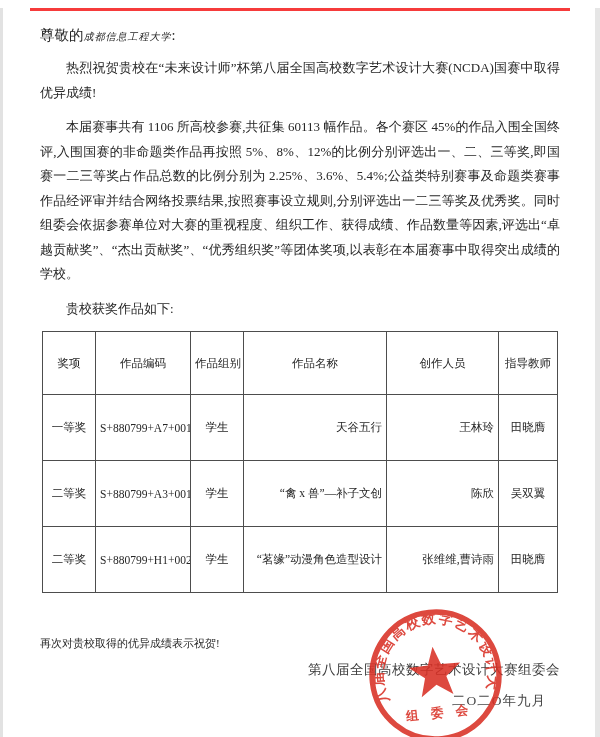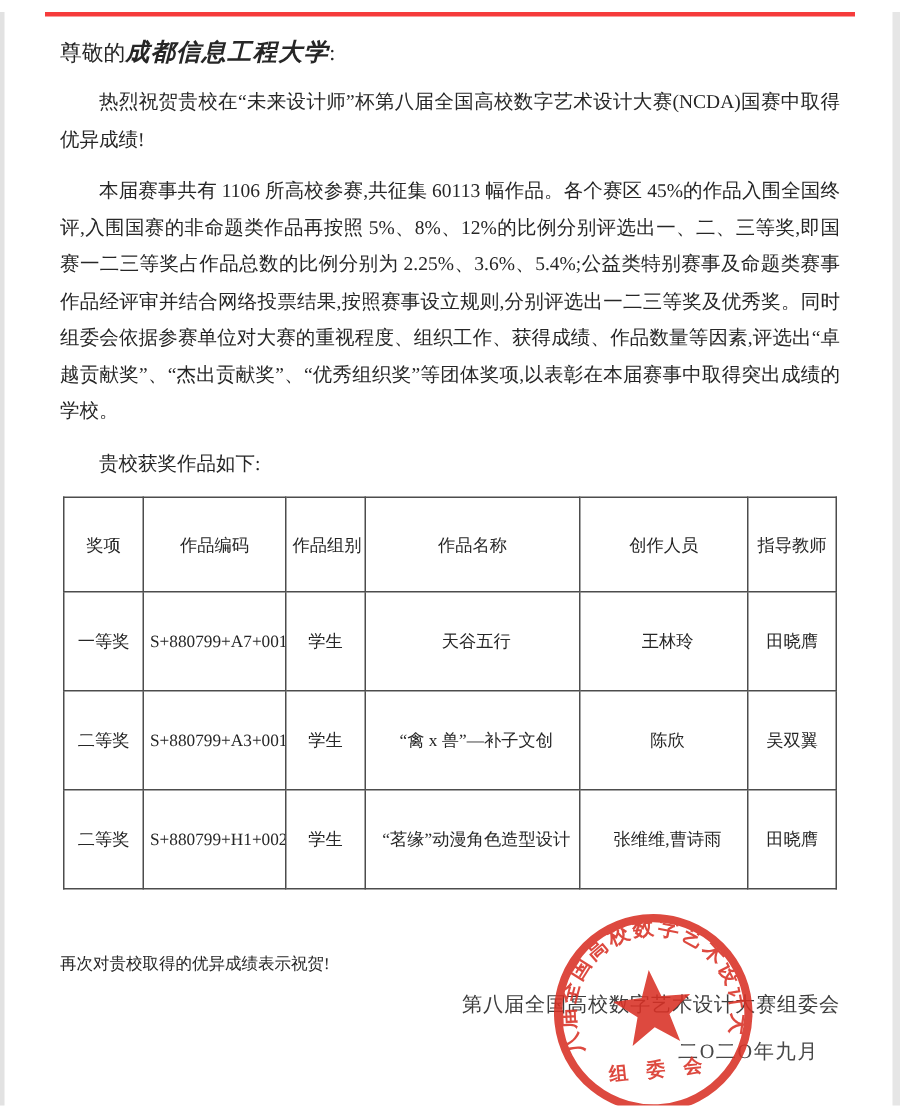--- a/index.html
+++ b/index.html
@@ -20,41 +20,41 @@
     color:#e60000;font-weight:bold;font-size:23px;line-height:30px;
   }
   .title2{
     margin:4px 40px 0;text-align:center;
     color:#e60000;font-weight:bold;font-size:21px;line-height:28px;
     letter-spacing:12px;text-indent:12px;
   }
   .red-rule{margin:8px 30px 0;height:3px;background:#f63b3b;}
 
   .greeting{margin:14px 40px 0;font-size:14.5px;line-height:21px;}
-  .greeting .school{font-weight:bold;font-style:italic;font-size:16px;letter-spacing:1px;}
+  .greeting .school{font-weight:normal;font-style:italic;font-size:10px;letter-spacing:1px;}
 
   .para{
     margin:10px 40px;font-size:13px;line-height:24.5px;
     text-align:justify;text-indent:2em;
   }
   .para1{margin-top:9px;}
   .para2{margin-top:5px;}
   .table-intro{margin-top:4px;}
 
   table.awards{
     margin:9px 0 0 42px;border-collapse:collapse;table-layout:fixed;
     width:515px;font-size:11.5px;color:#262626;
   }
   table.awards th,table.awards td{
     border:1px solid #4d4d4d;padding:12px 4px;
     overflow:hidden;white-space:nowrap;
   }
   table.awards th{font-weight:normal;text-align:center;height:38px;}
   table.awards td{height:41px;text-align:center;}
-  table.awards td.col3,table.awards td.col4{text-align:center;padding-left:9px;}
+  table.awards td.col3,table.awards td.col4{text-align:right;padding-left:9px;}
 
   .closing{margin:40px 40px 0;font-size:11px;line-height:20px;}
 
   .signature{
     position:absolute;top:653px;left:300px;width:260px;
     font-size:13.5px;color:#3c3c3c;letter-spacing:0.5px;white-space:nowrap;text-align:right;
   }
   .date{
     position:absolute;top:684px;left:452px;
     font-size:13.5px;color:#474747;letter-spacing:1px;white-space:nowrap;

